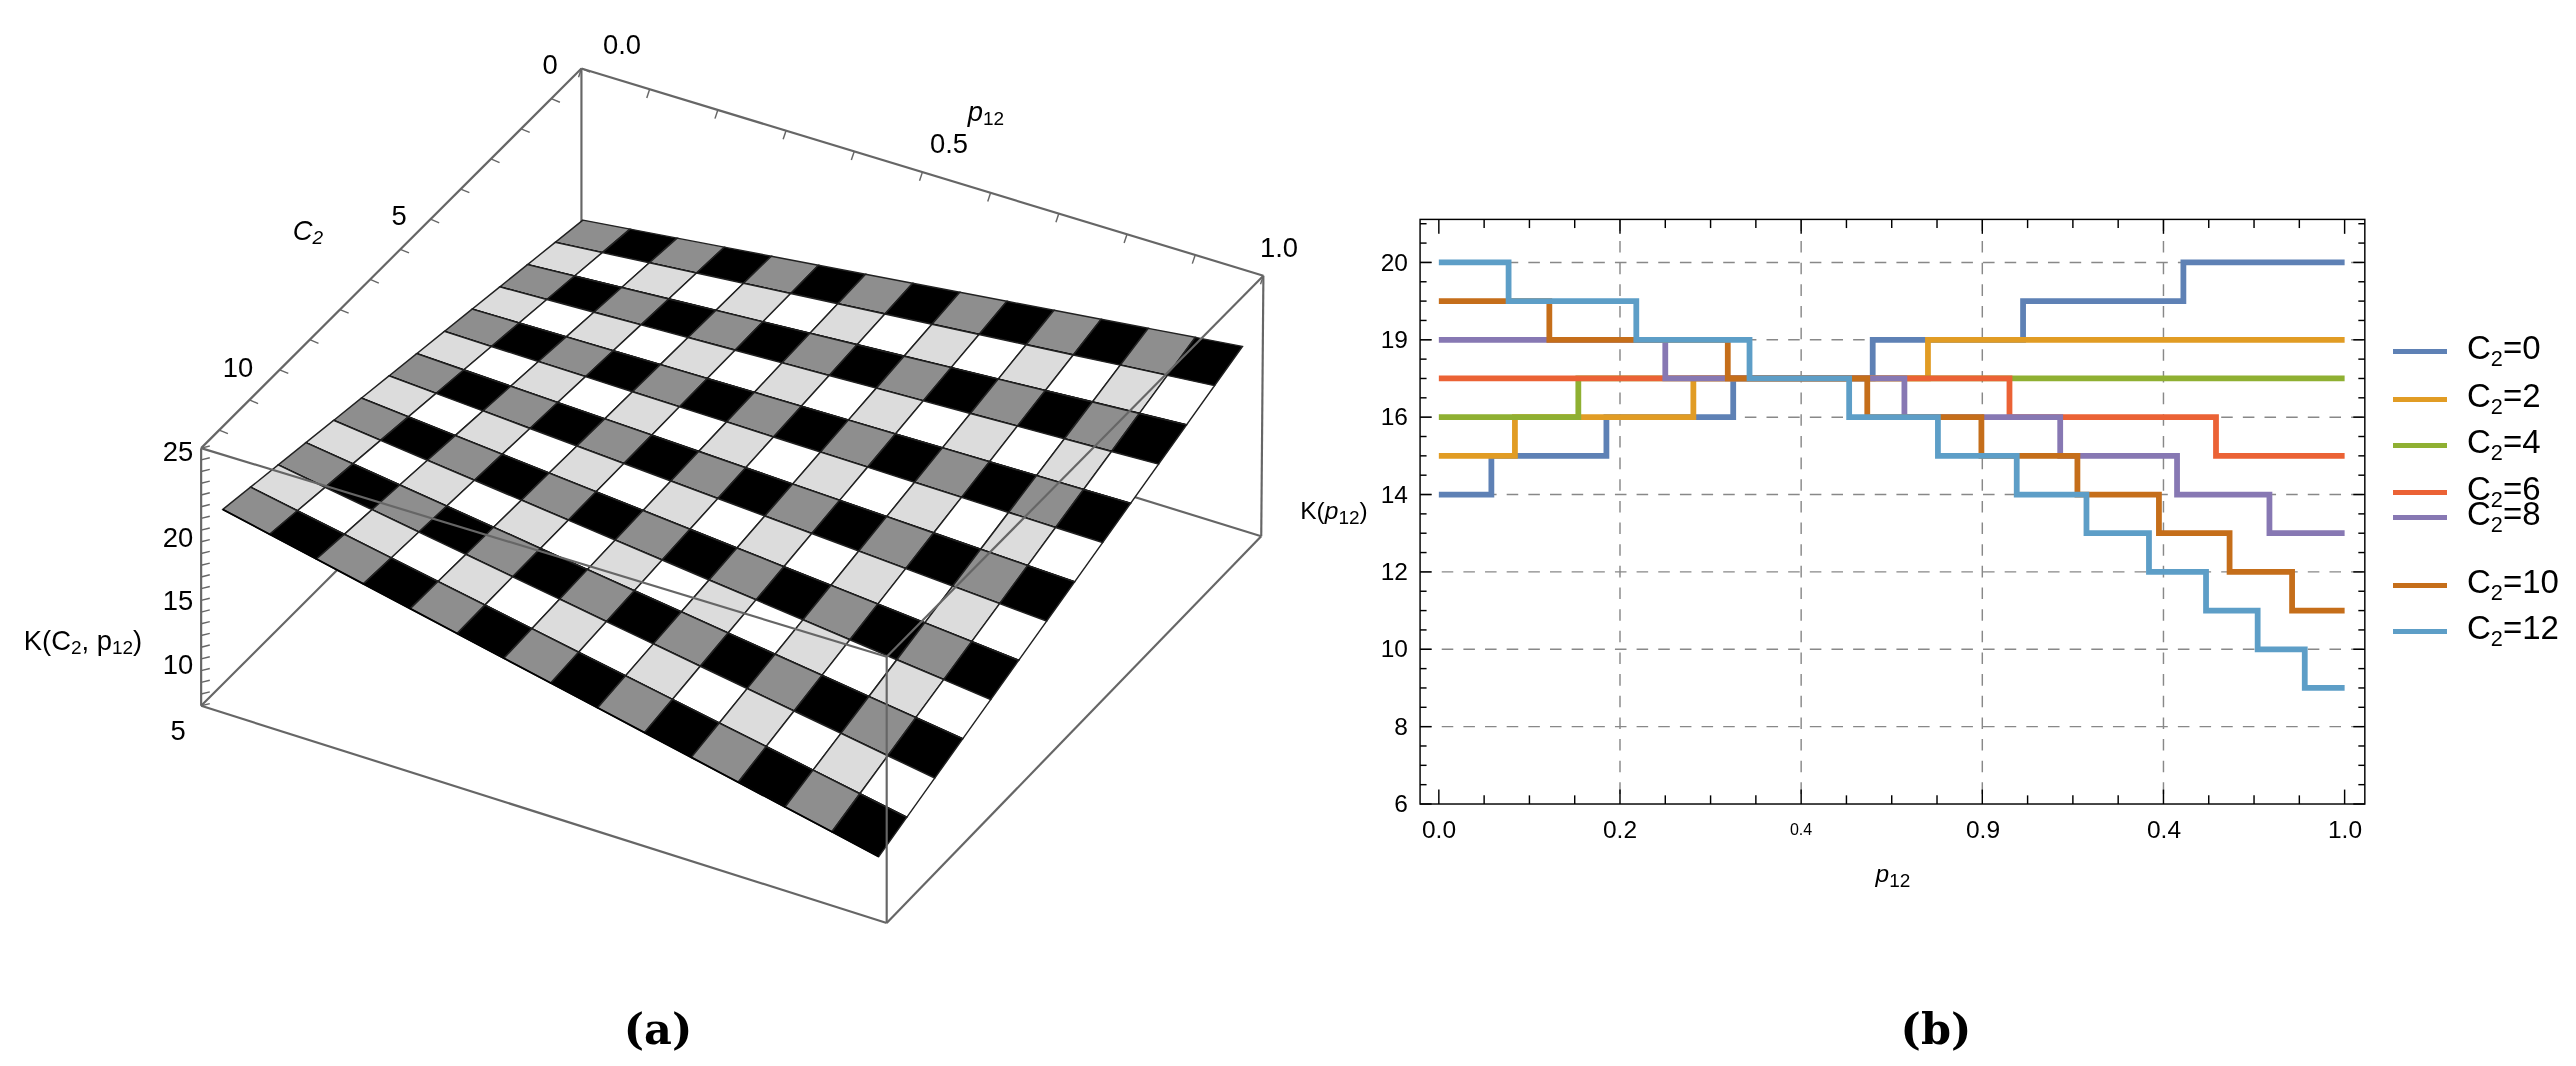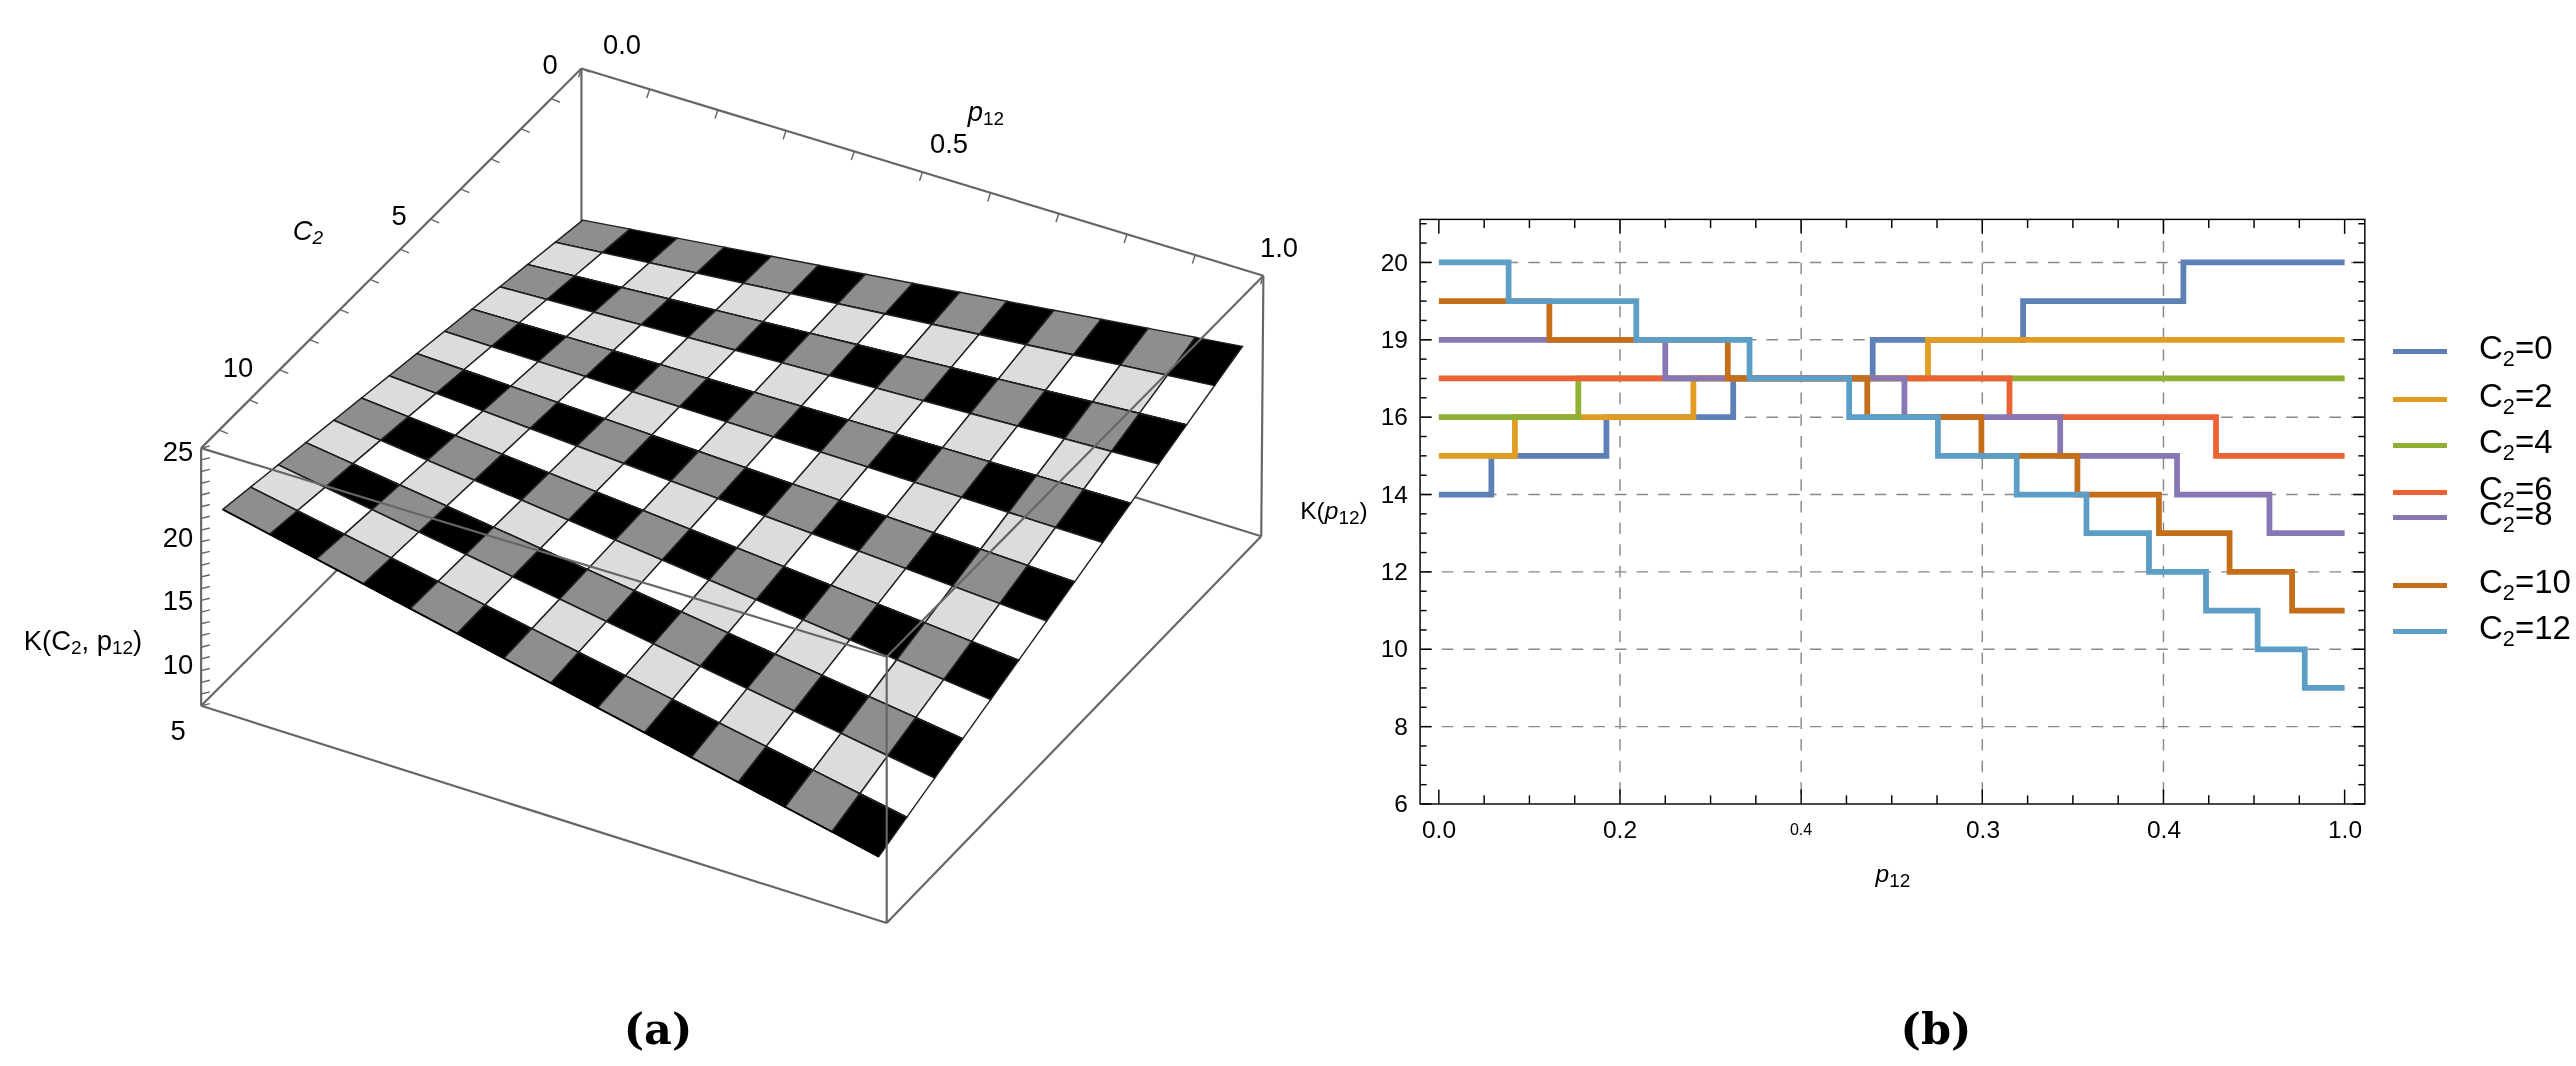--- a/index.html
+++ b/index.html
@@ -4,21 +4,21 @@
 <style>
   html,body{margin:0;padding:0;background:#fff;}
   body{width:2576px;height:1066px;position:relative;overflow:hidden;font-family:"Liberation Sans",sans-serif;color:#000;}
   .lbl{position:absolute;font-family:"Liberation Sans",sans-serif;font-size:27.4px;white-space:nowrap;transform:translate(-50%,-50%);}
   .lbl sub{font-size:19px;vertical-align:-4.3px;}
   .it{font-style:italic;}
   .cap{position:absolute;font-family:"DejaVu Serif","Liberation Serif",serif;font-weight:bold;font-size:43px;transform:translate(-50%,-50%);}
   svg{position:absolute;left:0;top:0;}
   .legend-item{position:absolute;display:flex;align-items:center;height:36px;transform:translateY(-50%);}
   .legend-line{width:54px;height:5px;margin-right:20px;}
-  .legend-text{font-size:33px;font-family:"Liberation Sans",sans-serif;margin-left:12px;}
+  .legend-text{font-size:33px;font-family:"Liberation Sans",sans-serif;}
   .legend-text sub{font-size:21.7px;vertical-align:-7.2px;}
 </style>
 </head>
 <body>
 
 <svg id="plot-a-svg" width="1300" height="967" viewBox="0 0 1800 1340">
 
   <g id="box-back" stroke="#666" stroke-width="3" fill="none">
     <line x1="805" y1="95" x2="805" y2="452"></line>
     <line x1="805" y1="452" x2="278" y2="978"></line>
@@ -439,21 +439,21 @@
     <div class="lbl" style="left: 1408px; top: 572px; font-size: 24.5px; transform: translate(-100%, -50%);">12</div>
     <div class="lbl" style="left: 1408px; top: 495px; font-size: 24.5px; transform: translate(-100%, -50%);">14</div>
     <div class="lbl" style="left: 1408px; top: 417px; font-size: 24.5px; transform: translate(-100%, -50%);">16</div>
     <div class="lbl" style="left: 1408px; top: 340px; font-size: 24.5px; transform: translate(-100%, -50%);">19</div>
     <div class="lbl" style="left: 1408px; top: 263px; font-size: 24.5px; transform: translate(-100%, -50%);">20</div>
   </div>
 <div id="xticklabels-b">
     <div class="lbl" style="left: 1439px; top: 830px; font-size: 24.5px;">0.0</div>
     <div class="lbl" style="left: 1620px; top: 830px; font-size: 24.5px;">0.2</div>
     <div class="lbl" style="left: 1801px; top: 830px; font-size: 16px;">0.4</div>
-    <div class="lbl" style="left: 1983px; top: 830px; font-size: 24.5px;">0.3</div>
+    <div class="lbl" style="left: 1983px; top: 830px; font-size: 24.5px;">0.9</div>
     <div class="lbl" style="left: 2164px; top: 830px; font-size: 24.5px;">0.4</div>
     <div class="lbl" style="left: 2345px; top: 830px; font-size: 24.5px;">1.0</div>
   </div>
 
 <div class="lbl" style="left:1334px;top:513px;font-size:24.5px;"><span>K(</span><span class="it">p</span><sub>12</sub><span>)</span></div>
 <div class="lbl" style="left:1893px;top:876px;font-size:24.5px;"><span class="it">p</span><sub>12</sub></div>
 
 <div id="legend-b">
     <div class="legend-item" style="left: 2393px; top: 351px;">
       <div class="legend-line" style="background: rgb(94, 129, 181);"></div>

